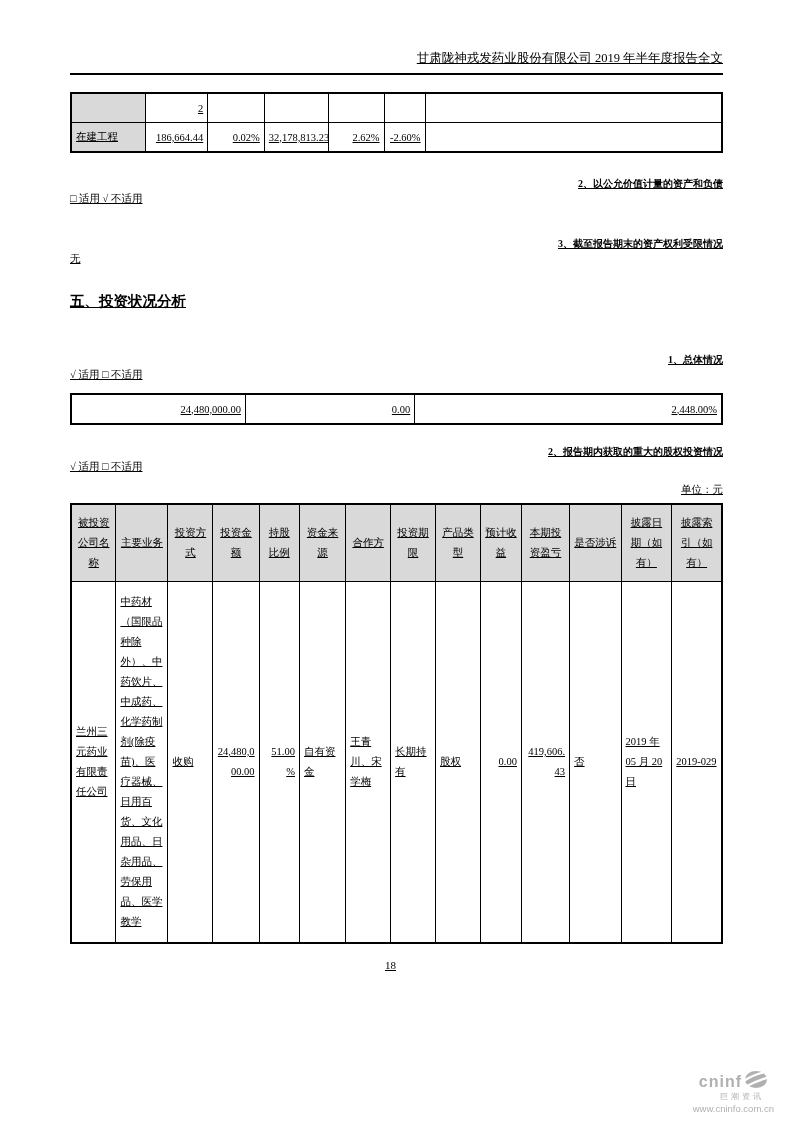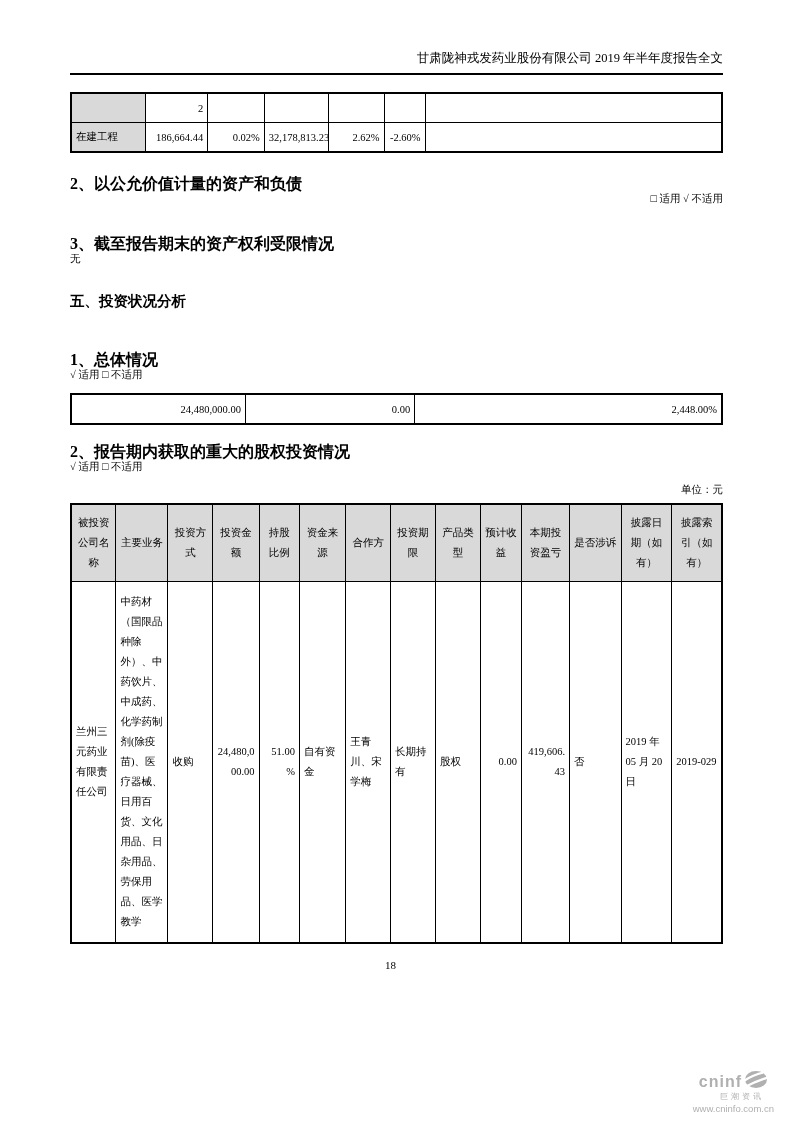--- a/index.html
+++ b/index.html
@@ -4,20 +4,21 @@
 <style>
   html,body{margin:0;padding:0;background:#888;}
   .page{
     position:relative;
     width:793px;height:1122px;
     background:#ffffff;
     font-family:"Liberation Serif","DejaVu Serif",serif;
     color:#000;
     overflow:hidden;
     margin:0 auto;
+    text-decoration:underline;
   }
   .content{
     margin:0 70px;
     width:653px;
     display:flex;
     flex-direction:column;
   }
   
   .doc-header{
     padding-top:50px;
@@ -42,24 +43,24 @@
     vertical-align:middle;
     overflow:hidden;
   }
   .gray{background:#d9d9d9;}
   .num{text-align:right;}
   .ctr{text-align:center;}
   
   .t1{margin-top:17px;}
   .t1 td{height:24px;}
   
-  .h-sub{font-size:16px;font-weight:bold;line-height:16px;margin:0;}
+  .h-sub{font-size:10px;font-weight:bold;line-height:16px;margin:0;text-align:right;}
   .h-main{font-size:14.5px;font-weight:bold;line-height:20px;margin:0;}
   .mt-sec2{margin-top:23px;}
-  .mt-appl1{margin-top:23px;text-align:right;}
+  .mt-appl1{margin-top:23px;}
   .mt-sec3{margin-top:30px;}
   .mt-none{margin-top:22px;}
   .mt-five{margin-top:25px;}
   .mt-overall{margin-top:41px;}
   .mt-appl2{margin-top:22px;}
   .mt-equity{margin-top:19px;}
   .mt-appl3{margin-top:27px;}
   .note{font-size:10.5px;line-height:14px;margin:0;}
   .unit-note{margin-top:9px;text-align:right;}
   

